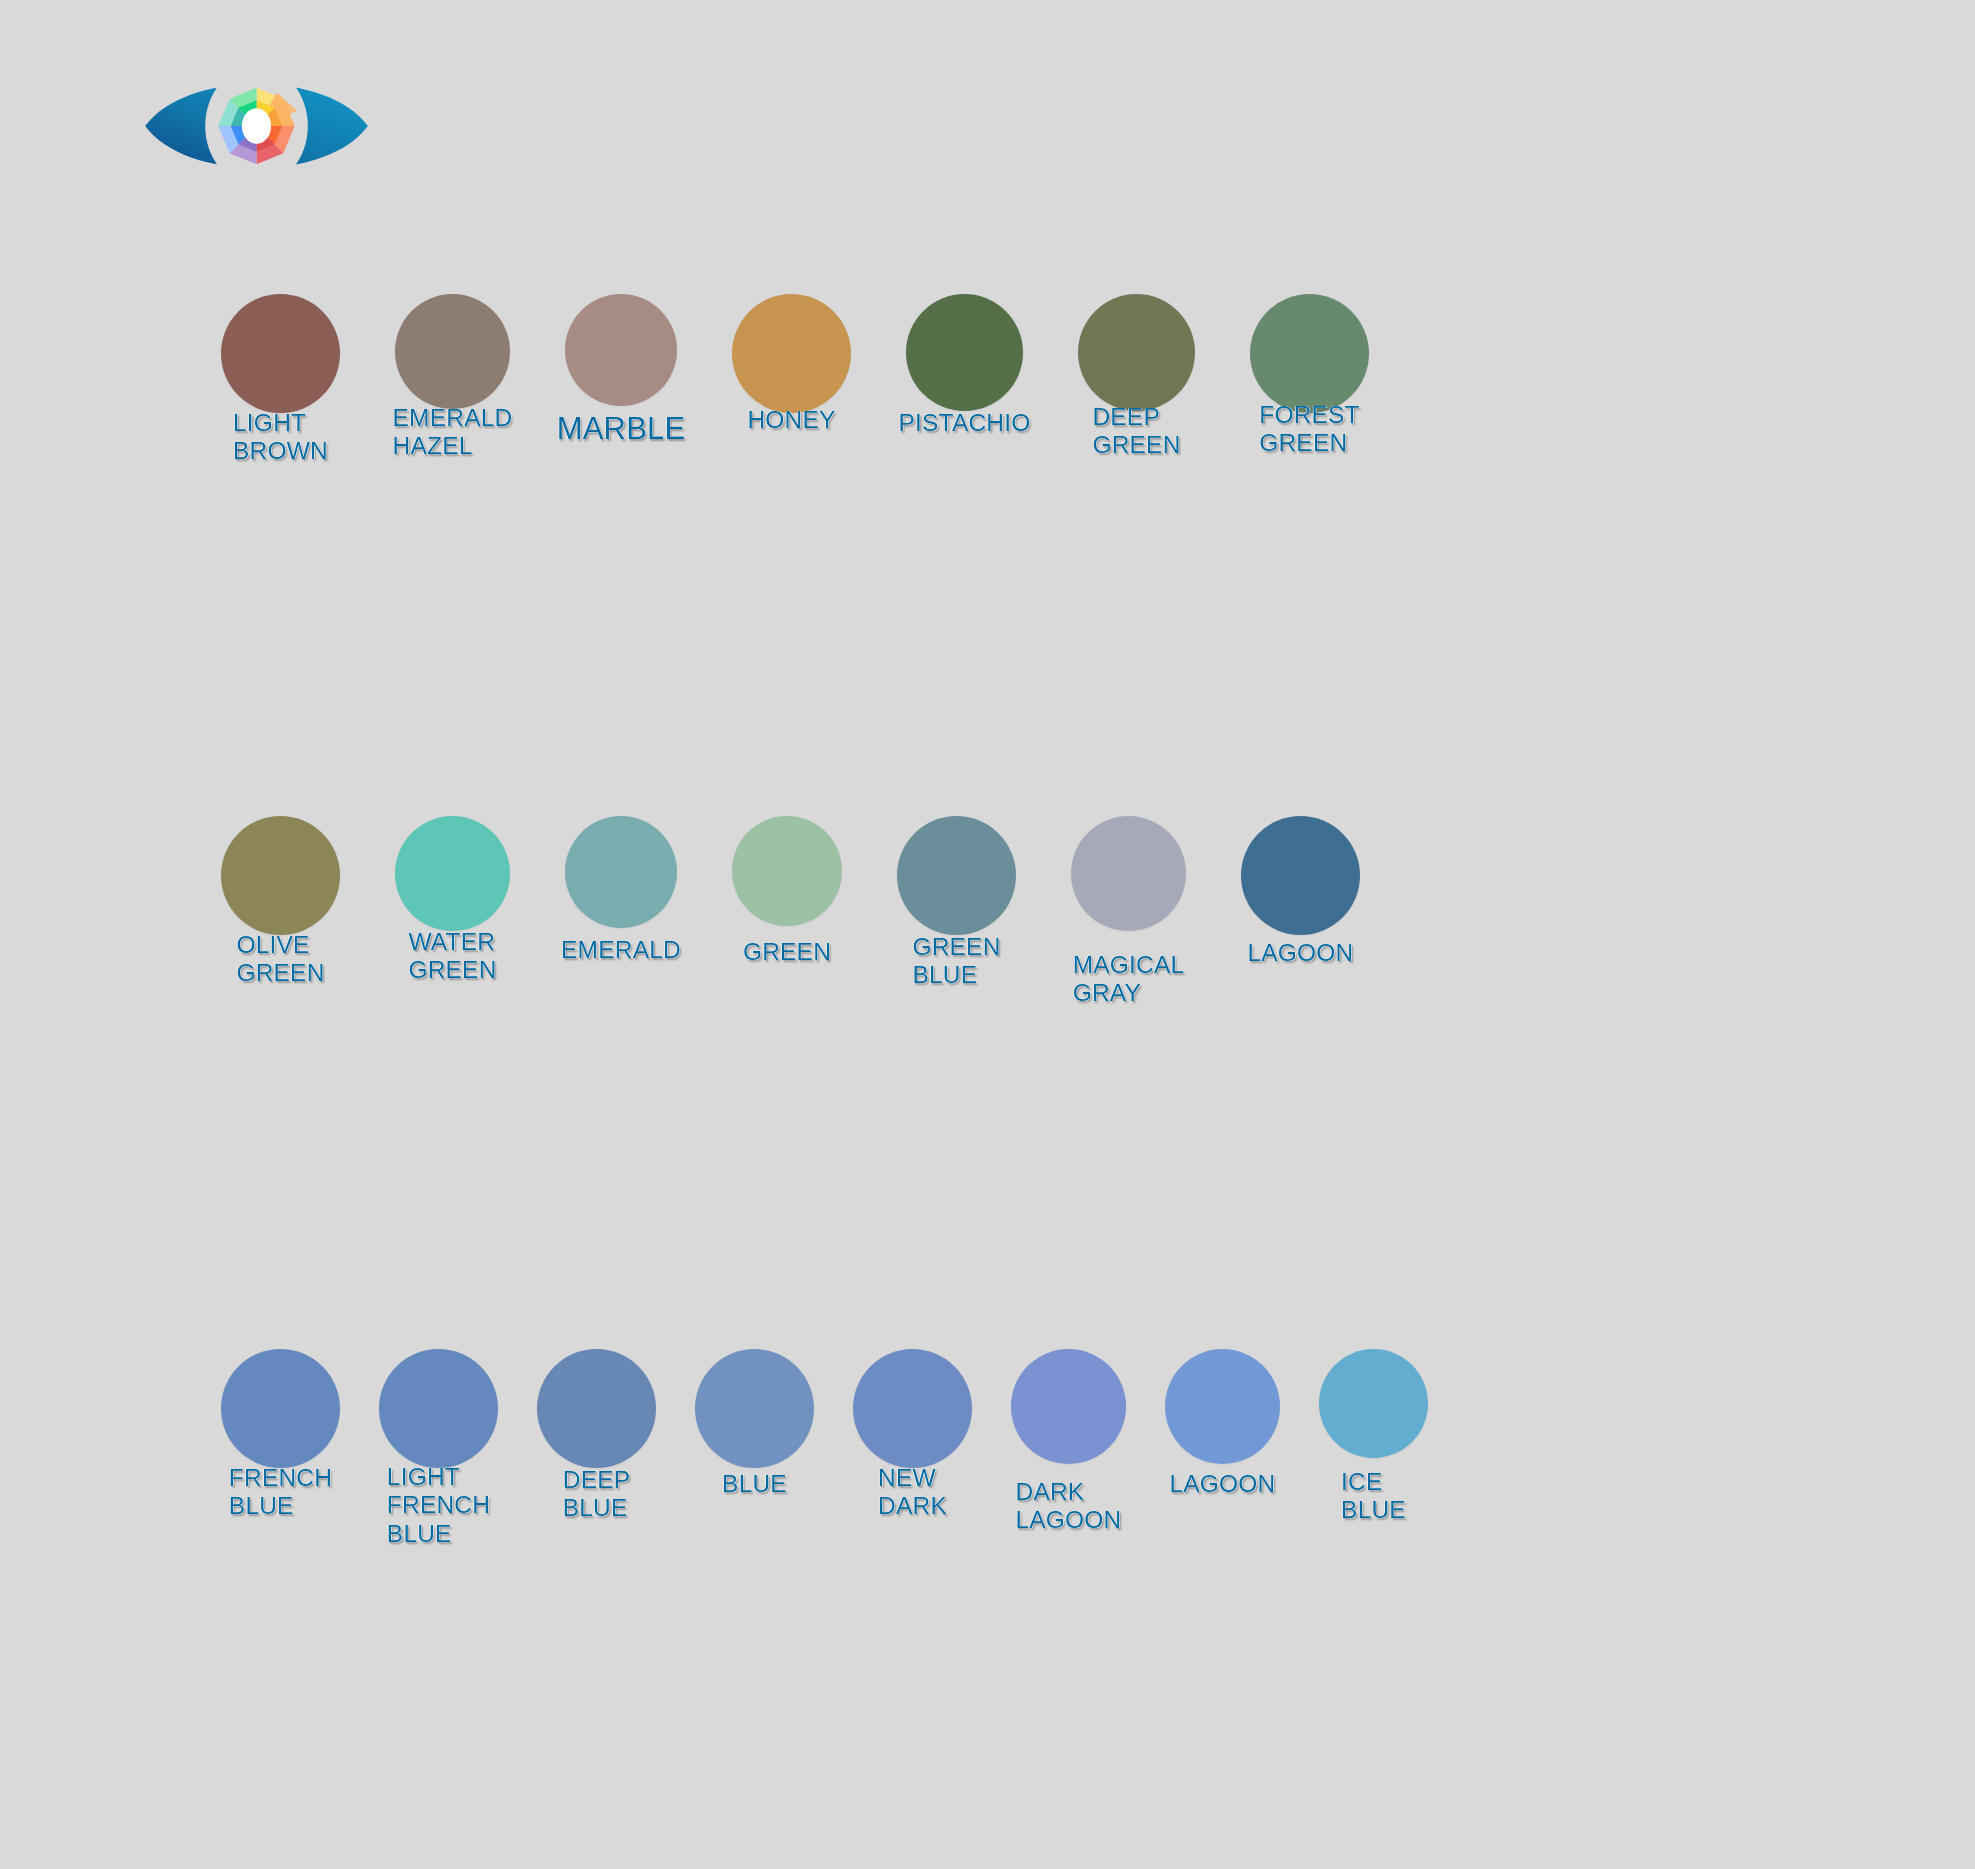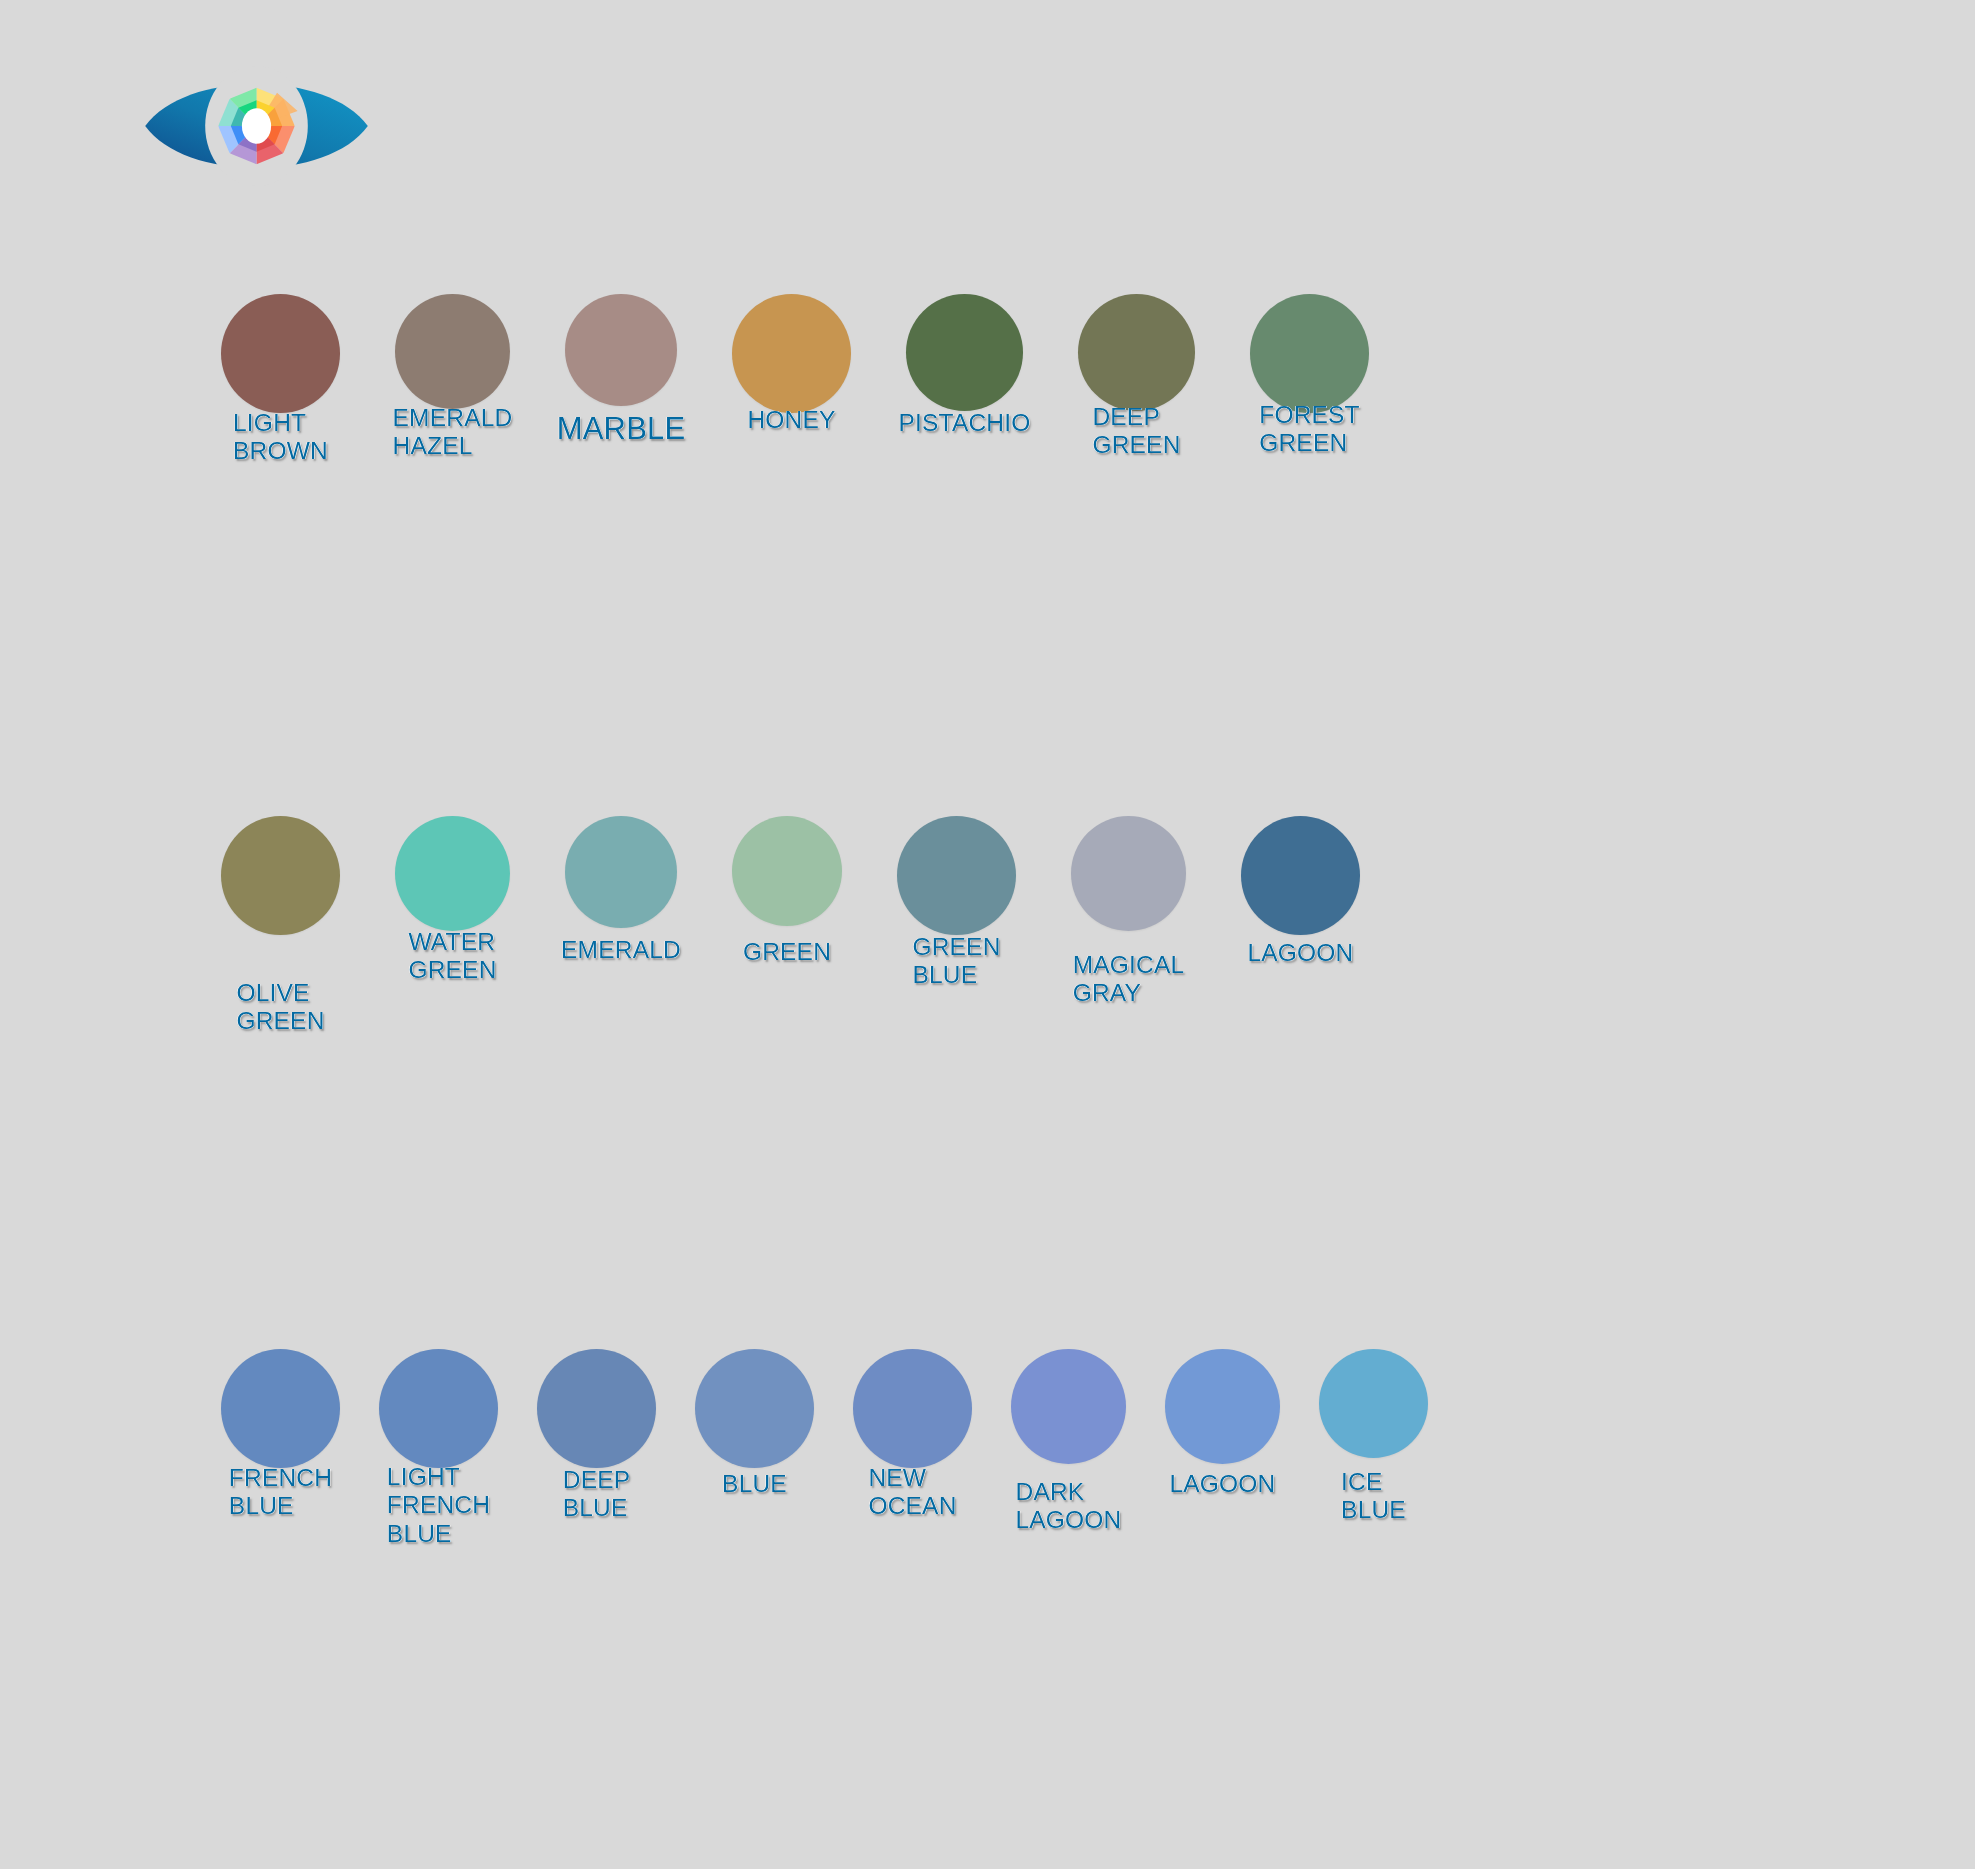--- a/index.html
+++ b/index.html
@@ -134,21 +134,21 @@
     <div class="cell">
       <div class="swatch" style="width:119px;height:119px;background:#678a6e;"></div>
       <div class="label" style="top:107px;font-size:24.5px;">FOREST
 GREEN</div>
     </div>
   </div>
 
   <div class="row row-2" style="padding-left:221px;gap:55px;">
     <div class="cell">
       <div class="swatch" style="width:119px;height:119px;background:#8c8558;"></div>
-      <div class="label" style="top:115px;font-size:24.5px;margin-top:48px;">OLIVE
+      <div class="label" style="top:115px;font-size:24.5px;">OLIVE
 GREEN</div>
     </div>
     <div class="cell">
       <div class="swatch" style="width:115px;height:115px;background:#5dc6b6;"></div>
       <div class="label" style="top:112px;font-size:24.5px;">WATER
 GREEN</div>
     </div>
     <div class="cell">
       <div class="swatch" style="width:112px;height:112px;background:#79adb0;"></div>
       <div class="label" style="top:120px;font-size:24.5px;">EMERALD</div>
@@ -190,21 +190,21 @@
       <div class="label" style="top:117px;font-size:24.5px;">DEEP
 BLUE</div>
     </div>
     <div class="cell">
       <div class="swatch" style="width:119px;height:119px;background:#7191c0;"></div>
       <div class="label" style="top:121px;font-size:24.5px;">BLUE</div>
     </div>
     <div class="cell">
       <div class="swatch" style="width:119px;height:119px;background:#6e8cc4;"></div>
       <div class="label" style="top:115px;font-size:24.5px;">NEW
-OCEAN</div>
+DARK</div>
     </div>
     <div class="cell">
       <div class="swatch" style="width:115px;height:115px;background:#7a91d2;"></div>
       <div class="label" style="top:117px;font-size:24.5px;margin-top:12px;">DARK
 LAGOON</div>
     </div>
     <div class="cell">
       <div class="swatch" style="width:115px;height:115px;background:#7299d6;"></div>
       <div class="label" style="top:121px;font-size:24.5px;">LAGOON</div>
     </div>

